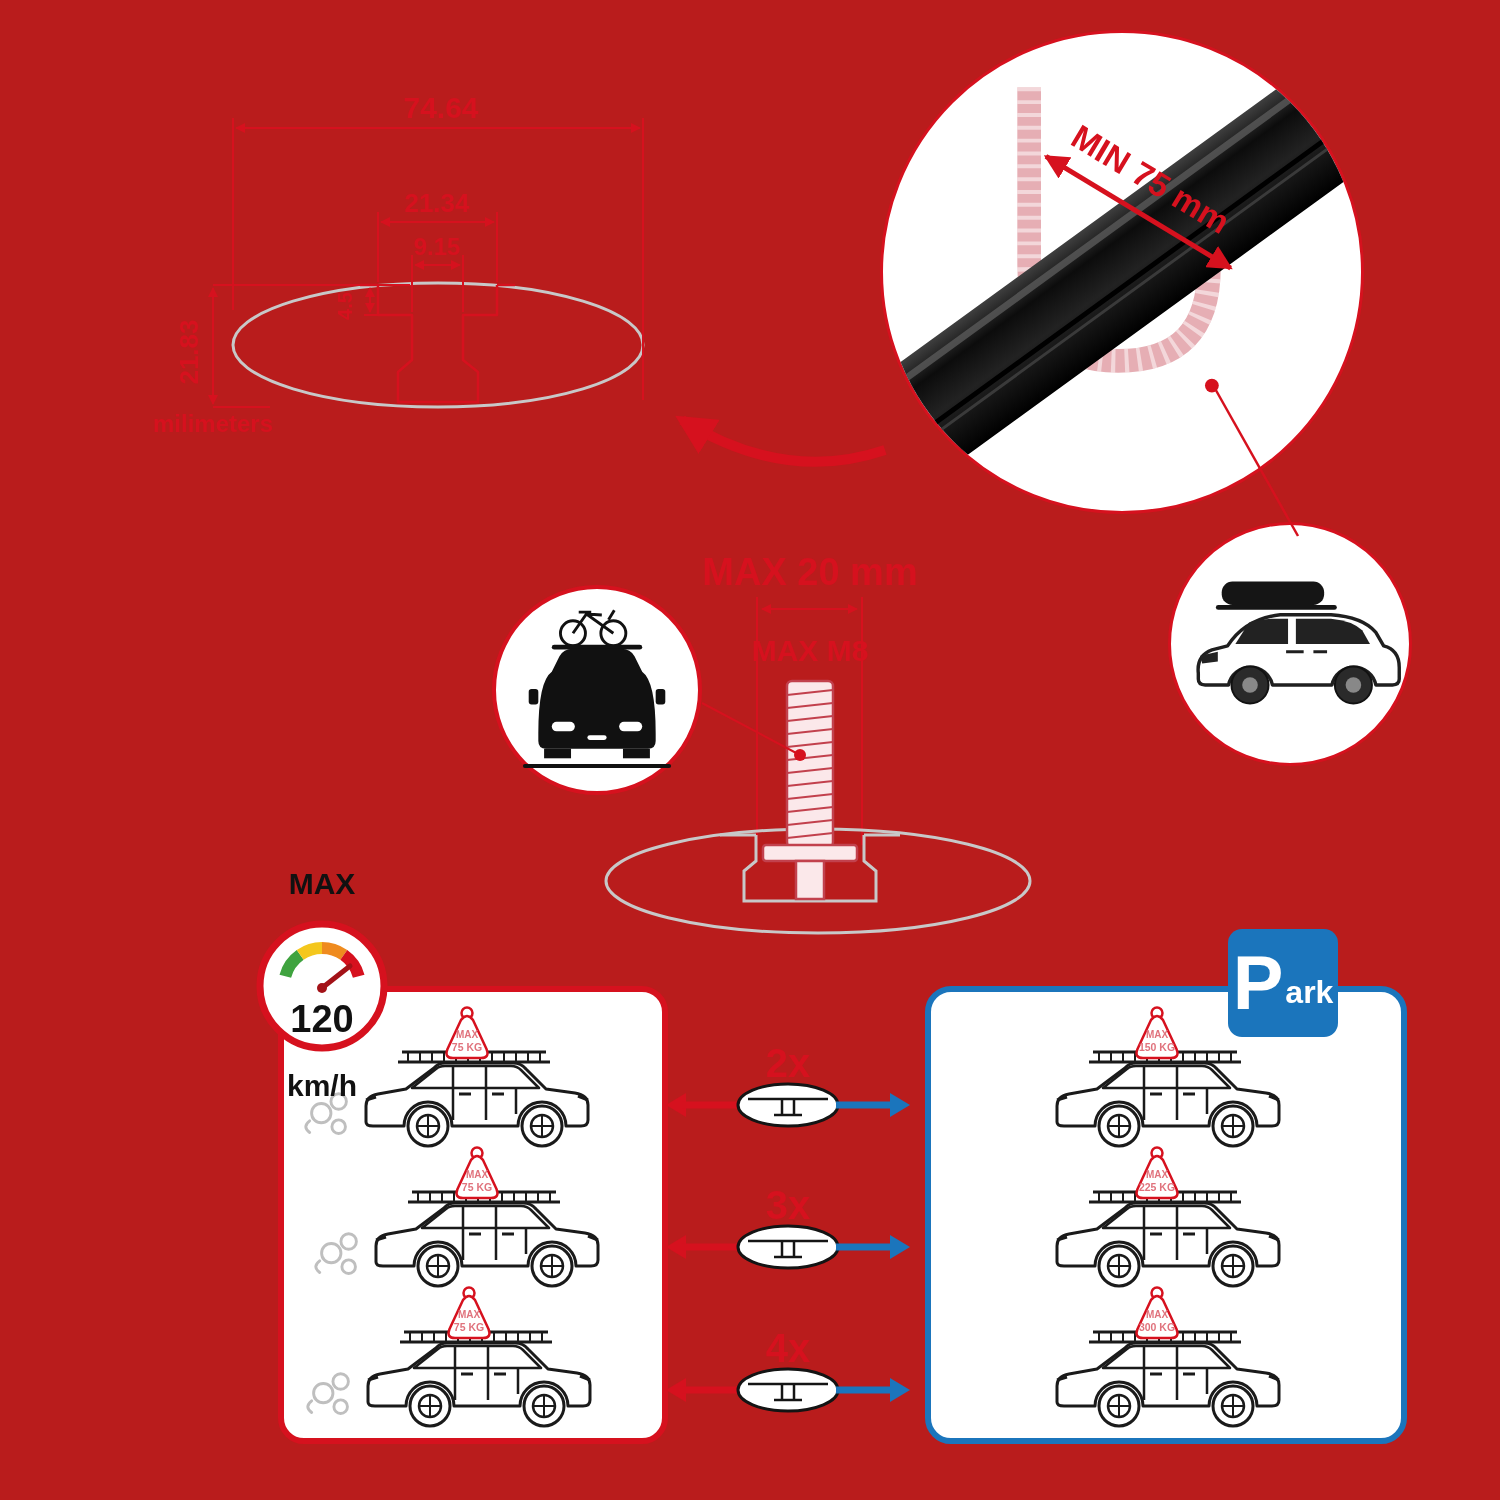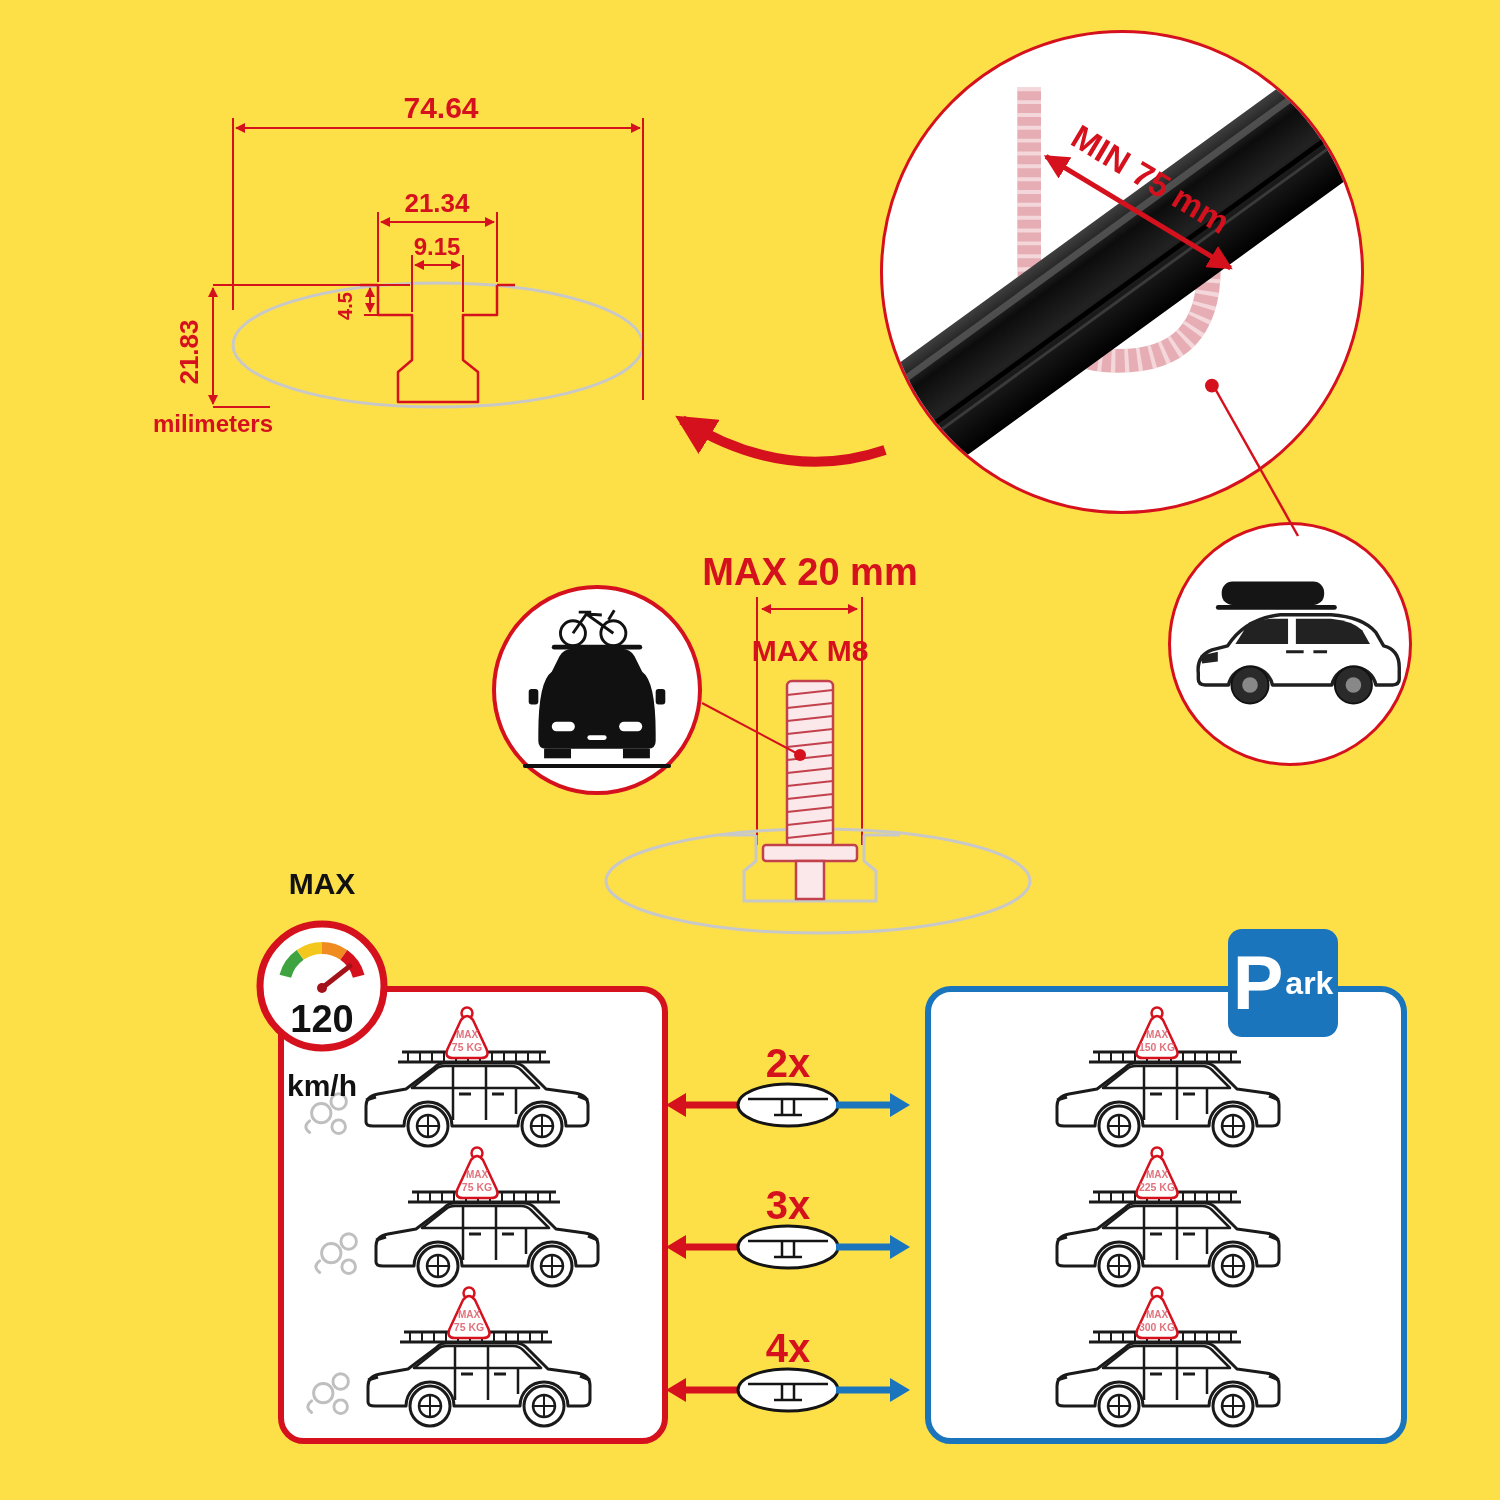--- a/index.html
+++ b/index.html
@@ -1,18 +1,18 @@
 <!DOCTYPE html>
 <html><head>
 <meta charset="utf-8">
 <style>
   *{margin:0;padding:0;box-sizing:border-box}
   html,body{background:#fff}
   body{font-family:"Liberation Sans",sans-serif}
-  .canvas{position:relative;width:1500px;height:1500px;background:#fde047;overflow:hidden}
+  .canvas{position:relative;width:1500px;height:1500px;background:#b91c1c;overflow:hidden}
   .abs{position:absolute}
   svg text{font-family:"Liberation Sans",sans-serif}
 
   
   .dim-num{font-weight:bold;fill:#d6111e;text-anchor:middle}
   .red-big{font-weight:bold;font-size:38px;fill:#d6111e;text-anchor:middle}
   .red-mid{font-weight:bold;font-size:30px;fill:#d6111e;text-anchor:middle}
   .min-label{font-weight:bold;font-size:34px;fill:#d6111e}
   .mult{font-weight:bold;font-size:40px;fill:#d6111e;text-anchor:middle}
   .gauge-max{font-weight:bold;font-size:30px;fill:#111;text-anchor:middle}
@@ -39,21 +39,21 @@
   .suv-circle{width:238px;height:238px;border:3px solid #d6111e;z-index:2}
   .bike-circle{width:202px;height:202px;border:4px solid #d6111e}
 
   
   .panel{position:absolute;background:#fff;border-radius:26px;z-index:1}
   .panel-red{border:6px solid #d6111e}
   .panel-blue{border:6px solid #1b75bc}
   .park-sign{width:110px;height:108px;background:#1b75bc;border-radius:14px;color:#fff;
     display:flex;align-items:center;justify-content:center;gap:2px;z-index:4}
   .park-p{font-size:76px;font-weight:bold;line-height:.9}
-  .park-ark{font-size:32px;font-weight:bold;align-self:flex-end;margin-bottom:35px}
+  .park-ark{font-size:32px;font-weight:bold;align-self:flex-end;margin-bottom:26px}
 
   .z2{z-index:2}.z3{z-index:3}.z4{z-index:4}
 </style>
 </head>
 <body>
 
 <div class="canvas">
 
   <svg style="position:absolute;width:0;height:0" aria-hidden="true">
     <defs>

